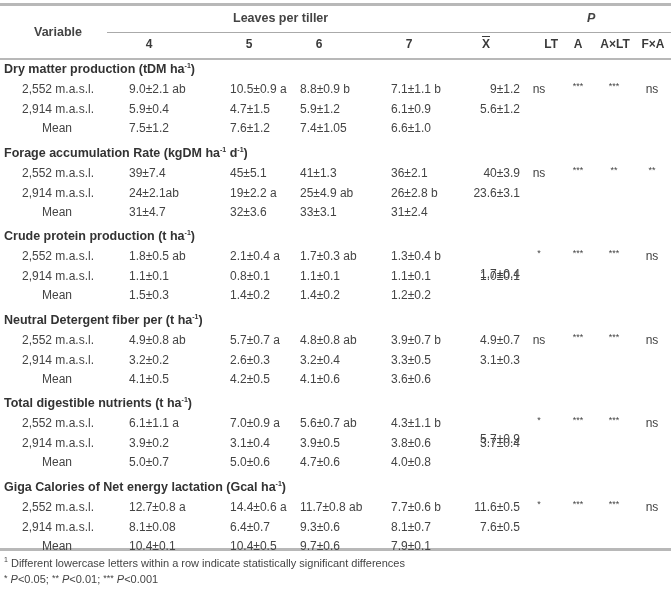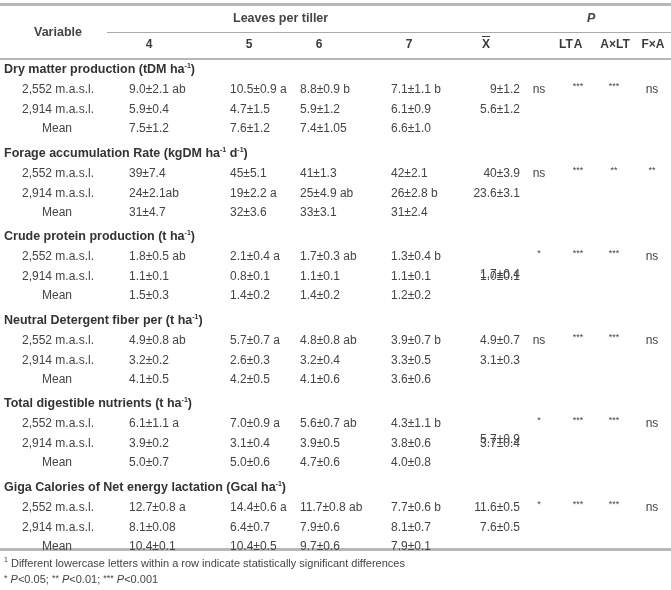--- a/index.html
+++ b/index.html
@@ -55,21 +55,21 @@
 
 <div class="hdr hdr-variable">Variable</div>
 <div class="hdr hdr-leaves">Leaves per tiller</div>
 <div class="hdr hdr-p">P</div>
 
 <div class="col-hdr" style="left:129px;">4</div>
 <div class="col-hdr" style="left:229px;">5</div>
 <div class="col-hdr" style="left:299px;">6</div>
 <div class="col-hdr" style="left:389px;">7</div>
 <div class="col-hdr xbar" style="left:466px;">X</div>
-<div class="col-hdr" style="left:546px;">LT</div>
+<div class="col-hdr" style="left:518px;text-align:right;">LT</div>
 <div class="col-hdr" style="left:558px;">A</div>
 <div class="col-hdr" style="left:595px;">A×LT</div>
 <div class="col-hdr" style="left:633px;">F×A</div>
 
 <div id="sections">
     <div class="section-title" style="top: 62px;"><span>Dry matter production (tDM ha</span><sup>-1</sup><span>)</span></div>
     <div class="cell rowlabel" style="top: 82px;">2,552 m.a.s.l.</div>
     <div class="cell c4" style="top: 82px;">9.0±2.1 ab</div>
     <div class="cell c5" style="top: 82px;">10.5±0.9 a</div>
     <div class="cell c6" style="top: 82px;">8.8±0.9 b</div>
@@ -88,21 +88,21 @@
     <div class="cell rowlabel mean" style="top: 121px;">Mean</div>
     <div class="cell c4" style="top: 121px;">7.5±1.2</div>
     <div class="cell c5" style="top: 121px;">7.6±1.2</div>
     <div class="cell c6" style="top: 121px;">7.4±1.05</div>
     <div class="cell c7" style="top: 121px;">6.6±1.0</div>
     <div class="section-title" style="top: 145.5px;"><span>Forage accumulation Rate (kgDM ha</span><sup>-1</sup><span> d</span><sup>-1</sup><span>)</span></div>
     <div class="cell rowlabel" style="top: 165.5px;">2,552 m.a.s.l.</div>
     <div class="cell c4" style="top: 165.5px;">39±7.4</div>
     <div class="cell c5" style="top: 165.5px;">45±5.1</div>
     <div class="cell c6" style="top: 165.5px;">41±1.3</div>
-    <div class="cell c7" style="top: 165.5px;">42±2.1</div>
+    <div class="cell c7" style="top: 165.5px;">36±2.1</div>
     <div class="cell cx" style="top: 165.5px;">40±3.9</div>
     <div class="cell plt" style="top: 165.5px;">ns</div>
     <div class="cell pa" style="top: 164.5px; font-size: 9px;">***</div>
     <div class="cell paxlt" style="top: 164.5px; font-size: 9px;">**</div>
     <div class="cell pfxa" style="top: 164.5px; font-size: 9px;">**</div>
     <div class="cell rowlabel" style="top: 185.5px;">2,914 m.a.s.l.</div>
     <div class="cell c4" style="top: 185.5px;">24±2.1ab</div>
     <div class="cell c5" style="top: 185.5px;">19±2.2 a</div>
     <div class="cell c6" style="top: 185.5px;">25±4.9 ab</div>
     <div class="cell c7" style="top: 185.5px;">26±2.8 b</div>
@@ -185,21 +185,21 @@
     <div class="cell c6" style="top: 499.5px;">11.7±0.8 ab</div>
     <div class="cell c7" style="top: 499.5px;">7.7±0.6 b</div>
     <div class="cell cx" style="top: 499.5px;">11.6±0.5</div>
     <div class="cell plt" style="top: 498.5px; font-size: 9px;">*</div>
     <div class="cell pa" style="top: 498.5px; font-size: 9px;">***</div>
     <div class="cell paxlt" style="top: 498.5px; font-size: 9px;">***</div>
     <div class="cell pfxa" style="top: 499.5px;">ns</div>
     <div class="cell rowlabel" style="top: 519.5px;">2,914 m.a.s.l.</div>
     <div class="cell c4" style="top: 519.5px;">8.1±0.08</div>
     <div class="cell c5" style="top: 519.5px;">6.4±0.7</div>
-    <div class="cell c6" style="top: 519.5px;">7.9±0.6</div>
+    <div class="cell c6" style="top: 519.5px;">9.3±0.6</div>
     <div class="cell c7" style="top: 519.5px;">8.1±0.7</div>
     <div class="cell cx" style="top: 519.5px;">7.6±0.5</div>
     <div class="cell rowlabel mean" style="top: 538.5px;">Mean</div>
     <div class="cell c4" style="top: 538.5px;">10.4±0.1</div>
     <div class="cell c5" style="top: 538.5px;">10.4±0.5</div>
     <div class="cell c6" style="top: 538.5px;">9.7±0.6</div>
     <div class="cell c7" style="top: 538.5px;">7.9±0.1</div>
   </div>
 
 <div class="footnote" style="top:556px;"><sup>1</sup><span> Different lowercase letters within a row indicate statistically significant differences</span></div>

